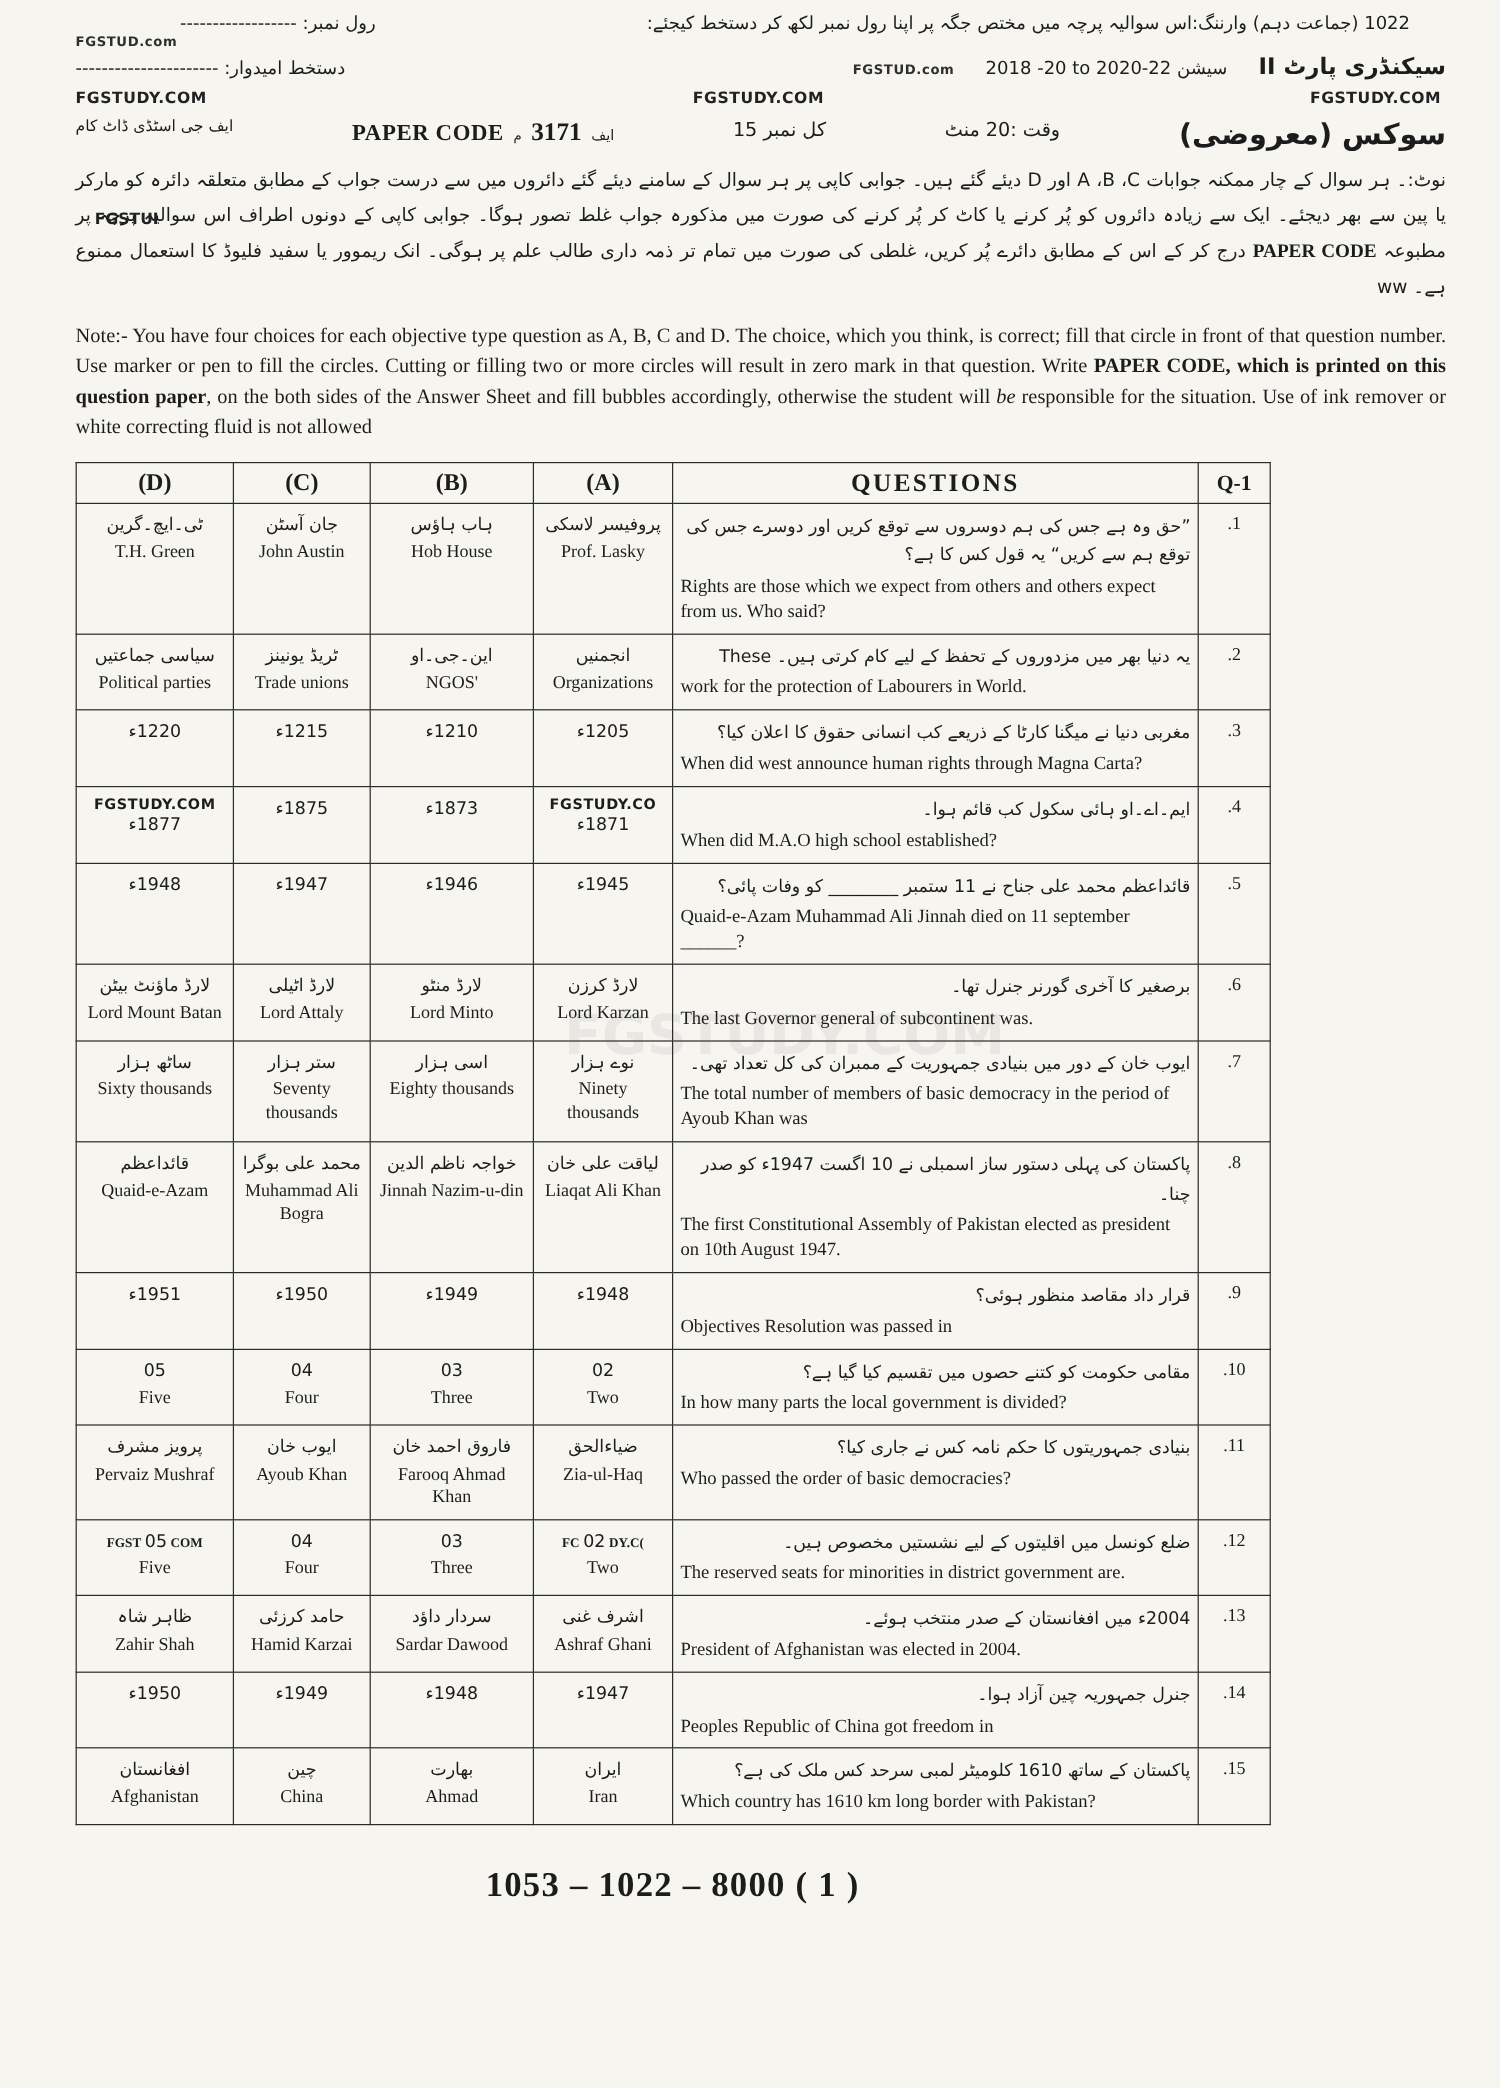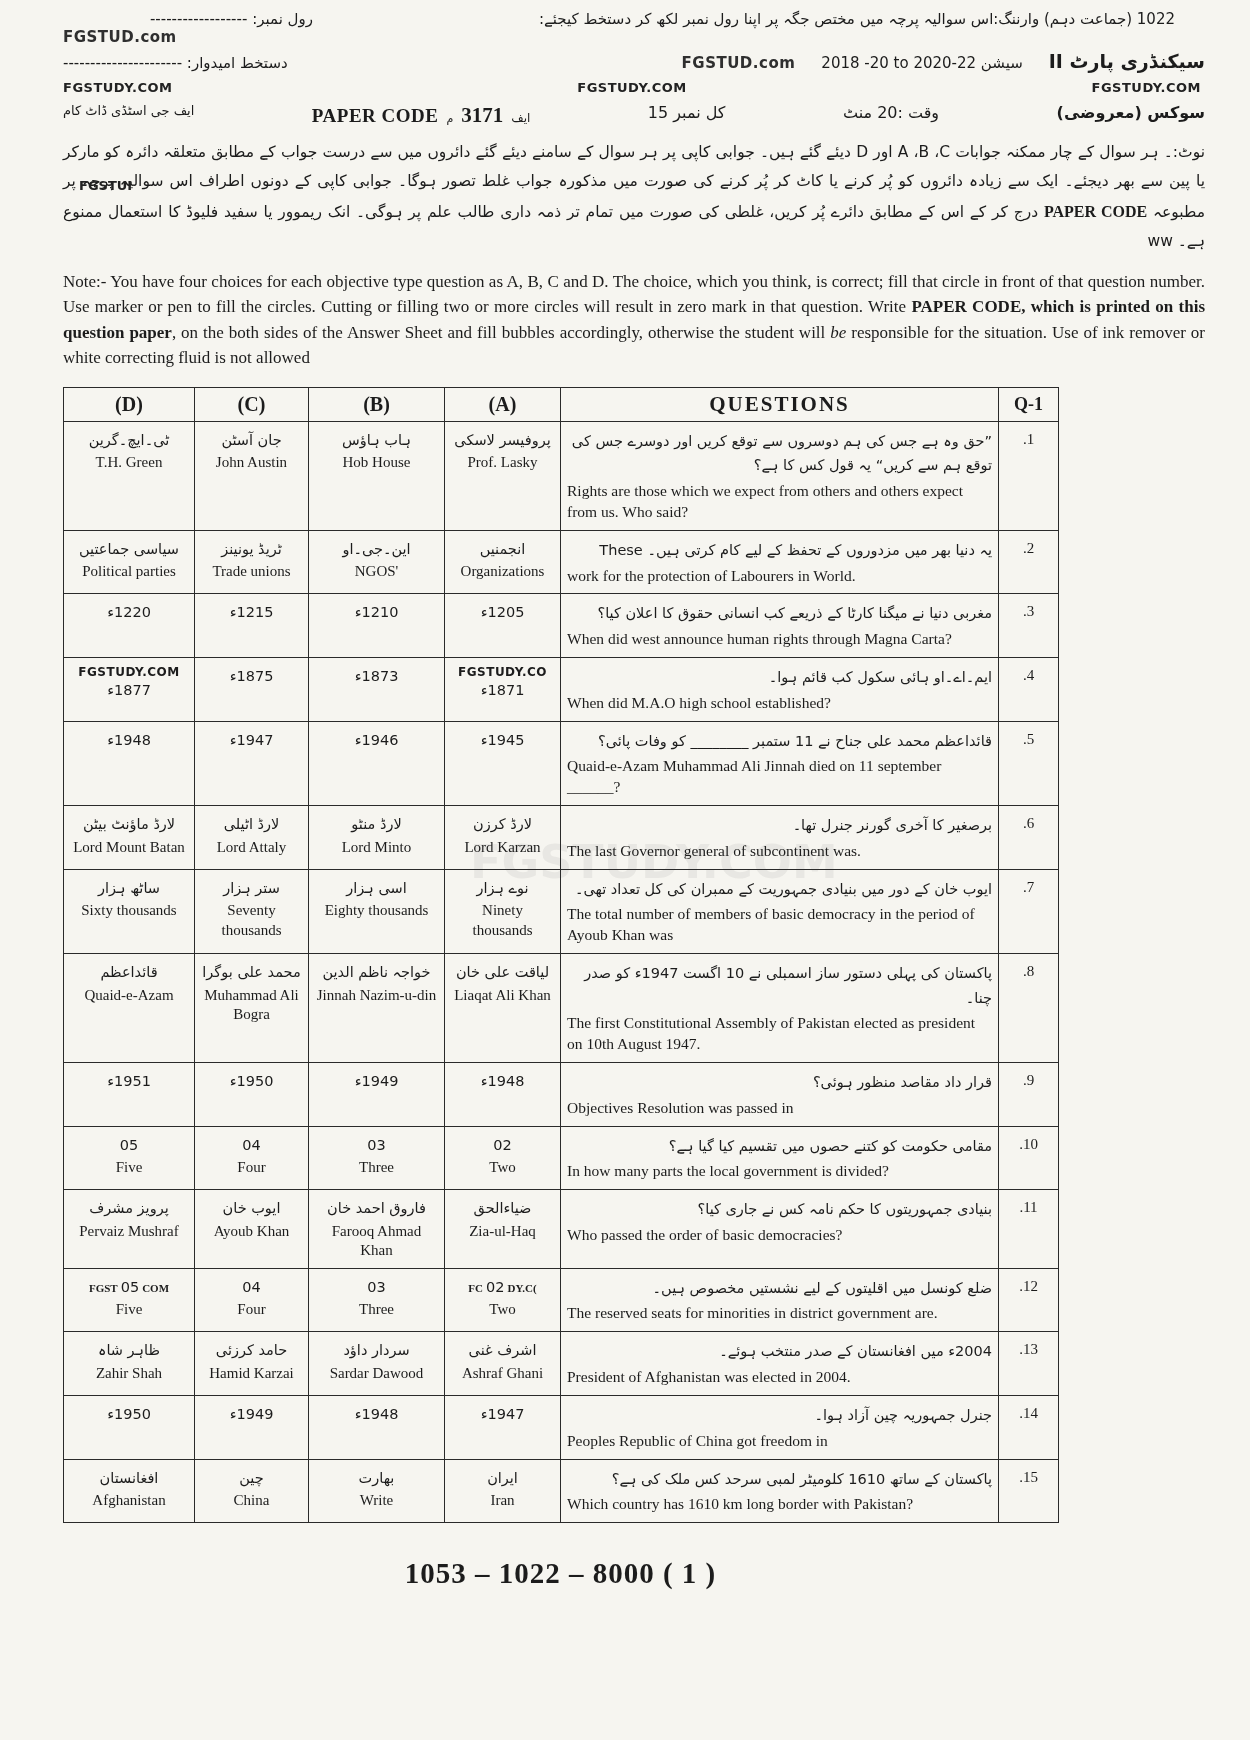--- a/index.html
+++ b/index.html
@@ -12,36 +12,36 @@
     overflow:hidden;
     padding:10px 45px 0 63px;
   }
   .urdu{font-family:"DejaVu Sans",sans-serif;direction:rtl;unicode-bidi:embed}
   
   .hr1{display:flex;justify-content:flex-start;align-items:flex-start}
   .roll-block{min-width:250px}
   .roll-line,.sig-line{font-size:15px}
   .dash{letter-spacing:1px}
   .warn{font-size:15px;flex:1;margin-right:30px;text-align:right}
-  .wm-sm{font-family:"DejaVu Sans",sans-serif;font-weight:bold;font-size:15px;color:#2f2f2f;letter-spacing:.5px}
+  .wm-sm{font-family:"DejaVu Sans",sans-serif;font-weight:bold;font-size:11px;color:#2f2f2f;letter-spacing:.5px}
   .hr2{display:flex;justify-content:space-between;align-items:baseline;margin-top:4px}
   .right2{display:flex;align-items:baseline;gap:26px}
   .session-wrap{font-size:15px}
   .part{font-size:19px;font-weight:bold}
   .hr3{display:flex;justify-content:space-between;margin-top:8px;padding-right:4px}
   .wm-md{font-family:"DejaVu Sans",sans-serif;font-weight:bold;font-size:13px;color:#222;letter-spacing:.5px}
   .hr4{display:flex;justify-content:space-between;align-items:flex-start;margin-top:8px}
   .wm-urdu{font-size:13px}
   .pc-group{display:flex;align-items:baseline;gap:8px}
   .pc-label{font-size:19px;font-weight:bold;letter-spacing:.5px}
   .pc-m{font-size:11px;vertical-align:super}
   .pc-val{font-size:21px;font-weight:bold}
   .pc-f{font-size:12px}
   .marks,.time{font-size:16px}
-  .subject{font-size:16px;font-weight:bold}
+  .subject{font-size:24px;font-weight:bold}
   
   .note-wrap{position:relative;margin-top:10px}
   .note-urdu{font-size:15.5px;line-height:1.9;text-align:justify}
   .note-urdu b{font-family:"Liberation Serif",serif;font-size:16px}
   .wm-left{position:absolute;left:16px;top:40px;font-family:"DejaVu Sans",sans-serif;font-weight:bold;font-size:13px;color:#222}
   .note-eng{margin-top:12px;font-size:17px;line-height:1.5;text-align:justify}
   
   table{border-collapse:collapse;margin-top:16px;table-layout:fixed;width:995px}
   th,td{border:1.6px solid #2a2a2a}
   th{padding:4px 2px;font-size:20px;font-weight:bold;text-align:center}
@@ -542,21 +542,21 @@
       <div class="oe">Afghanistan</div>
     </td>
     <td class="opt">
 
       <div class="oline"><span class="ou urdu">چین</span></div>
       <div class="oe">China</div>
     </td>
     <td class="opt">
 
       <div class="oline"><span class="ou urdu">بھارت</span></div>
-      <div class="oe">Write</div>
+      <div class="oe">Ahmad</div>
     </td>
     <td class="opt">
 
       <div class="oline"><span class="ou urdu">ایران</span></div>
       <div class="oe">Iran</div>
     </td>
     <td class="qcell">
       <div class="qu urdu">پاکستان کے ساتھ 1610 کلومیٹر لمبی سرحد کس ملک کی ہے؟</div>
       <div class="qe">Which country has 1610 km long border with Pakistan?</div>
     </td>

